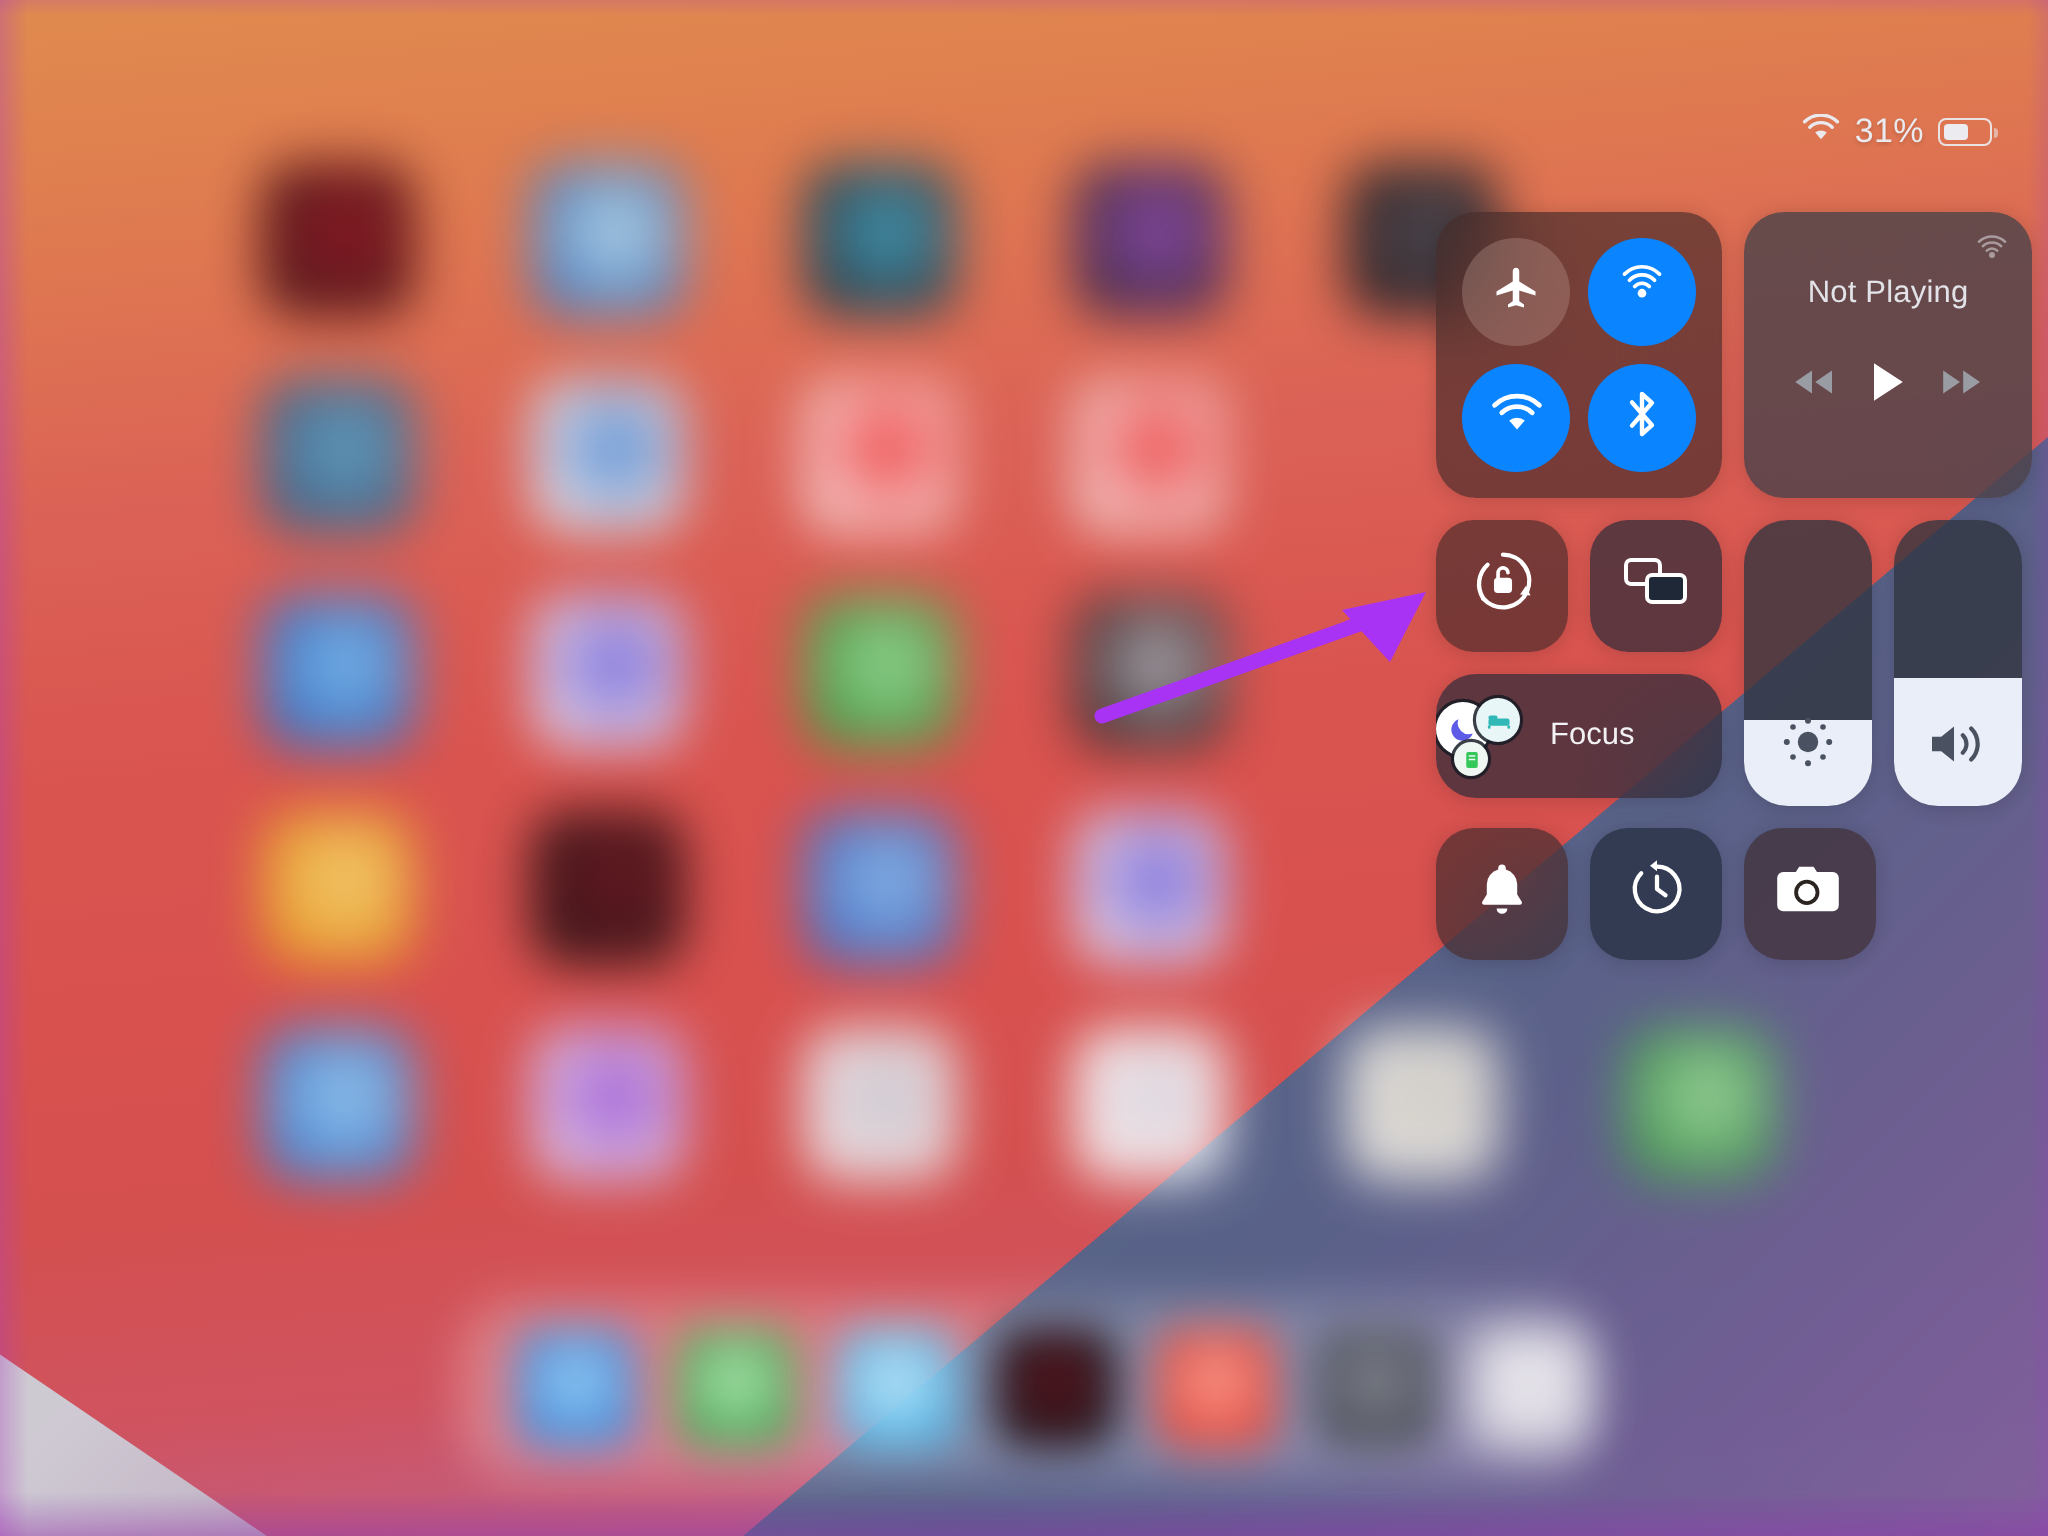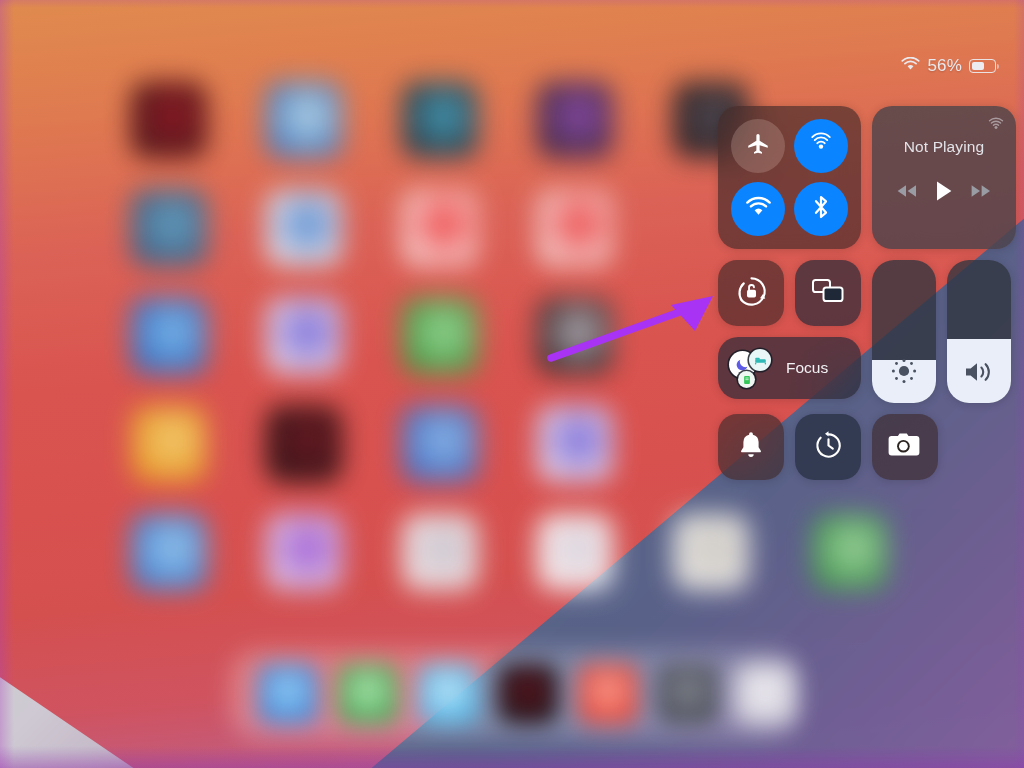--- a/index.html
+++ b/index.html
@@ -115,21 +115,21 @@
     display:flex; align-items:center; justify-content:space-around;
     margin-top:24px; padding:0 4px;
   }
   #airplay-route{ position:absolute; top:9px; right:10px; opacity:.55; }
 
   
   .tile{ width:66px; height:66px; display:flex; align-items:center; justify-content:center; border-radius:19px; }
 
   
   #focus{
-    width:143px; height:62px; display:flex; align-items:center; padding-left:11px; gap:9px;
+    width:143px; height:62px; display:flex; align-items:center; gap:9px;
   }
   #focus-badges{ position:relative; width:48px; height:40px; }
   .badge{
     position:absolute; border-radius:50%; display:flex; align-items:center; justify-content:center;
     box-shadow:0 0 0 1.6px rgba(24,28,38,.85);
   }
   #badge-dnd{ width:27px; height:27px; left:0; top:3px; background:#ffffff; }
   #badge-sleep{ width:22px; height:22px; left:20px; top:1px; background:#e9f6f7; }
   #badge-reading{ width:17px; height:17px; left:9px; top:23px; background:#eef7f2; }
   #focus-label{ color:#f2f2f5; font-size:15.5px; }
@@ -197,21 +197,21 @@
 </div>
 
 <div id="status-bar">
   <span class="wifi-ic">
     <svg width="19" height="14" viewBox="0 0 19 14">
       <path d="M9.5 12.6 L6.6 9.3 a4.4 4.4 0 0 1 5.8 0 Z" fill="#e9e9ee"></path>
       <path d="M3.9 6.6 a8 8 0 0 1 11.2 0" stroke="#e9e9ee" stroke-width="1.7" fill="none" stroke-linecap="round"></path>
       <path d="M1.3 3.9 a11.7 11.7 0 0 1 16.4 0" stroke="#e9e9ee" stroke-width="1.7" fill="none" stroke-linecap="round"></path>
     </svg>
   </span>
-  <span>56%</span>
+  <span>31%</span>
   <span id="battery">
     <span id="battery-fill" style="width: 56%;"></span>
   </span>
 </div>
 
 <div id="control-center">
 
   <div class="cc-row">
 
     <div class="module warm" id="connectivity">

